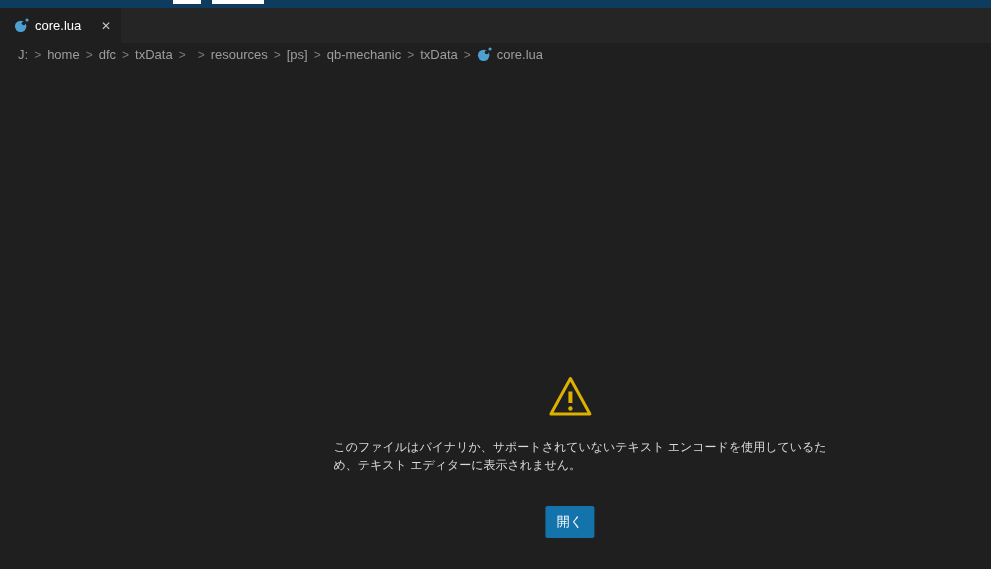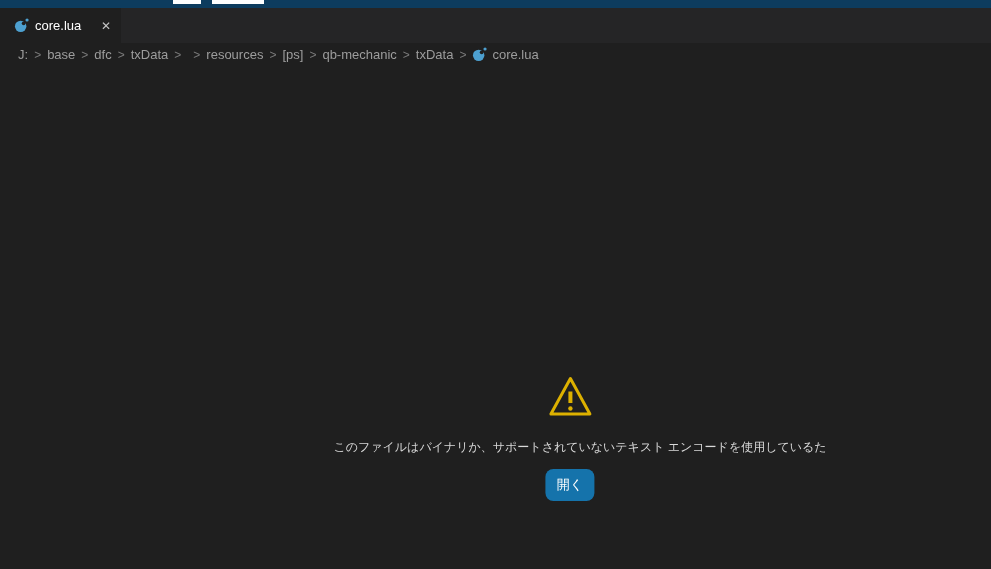--- a/index.html
+++ b/index.html
@@ -67,23 +67,23 @@
     display:flex;flex-direction:column;align-items:center;
   }
   .warn-icon svg{display:block;}
   .notice-msg{
     margin-top:18px;
     font-size:12px;line-height:18px;
     color:var(--msg);
     white-space:nowrap;margin-left:20px;
   }
   .open-btn{
-    margin-top:13px;
+    margin-top:32px;
     background:var(--btn);color:var(--btn-fg);
-    border:none;border-radius:8px;
+    border:none;border-radius:2px;
     font-size:13px;font-family:inherit;
     padding:7px 11px;
     cursor:pointer;
   }
 </style>
 </head>
 <body>
 
 <div class="titlebar">
   <div class="artifact a1"></div>
@@ -103,21 +103,21 @@
     <span class="tab-close">✕</span>
   </div>
 </div>
 
 <div class="breadcrumbs">
     <span class="crumb">
       <span>J:</span>
     </span>
     <span class="crumb-sep">&gt;</span>
     <span class="crumb">
-      <span>base</span>
+      <span>home</span>
     </span>
     <span class="crumb-sep">&gt;</span>
     <span class="crumb">
       <span>dfc</span>
     </span>
     <span class="crumb-sep">&gt;</span>
     <span class="crumb">
       <span>txData</span>
     </span>
     <span class="crumb-sep">&gt;</span>
@@ -154,16 +154,17 @@
   <div class="binary-notice">
     <span class="warn-icon">
       <svg width="46" height="46" viewBox="0 0 46 46">
         <path d="M23 4.5 L42.5 40 L3.5 40 Z" fill="none" stroke="var(--warn)" stroke-width="3" stroke-linejoin="round"></path>
         <path d="M23 17.5 L23 29" stroke="var(--warn)" stroke-width="4" stroke-linecap="butt"></path>
         <circle cx="23" cy="34.5" r="2.2" fill="var(--warn)"></circle>
       </svg>
     </span>
     <div class="notice-msg">
       <div>このファイルはバイナリか、サポートされていないテキスト エンコードを使用しているた</div>
+      <div>め、テキスト エディターに表示されません。</div>
     </div>
     <button class="open-btn">開く</button>
   </div>
 </div>
 
 </body></html>

